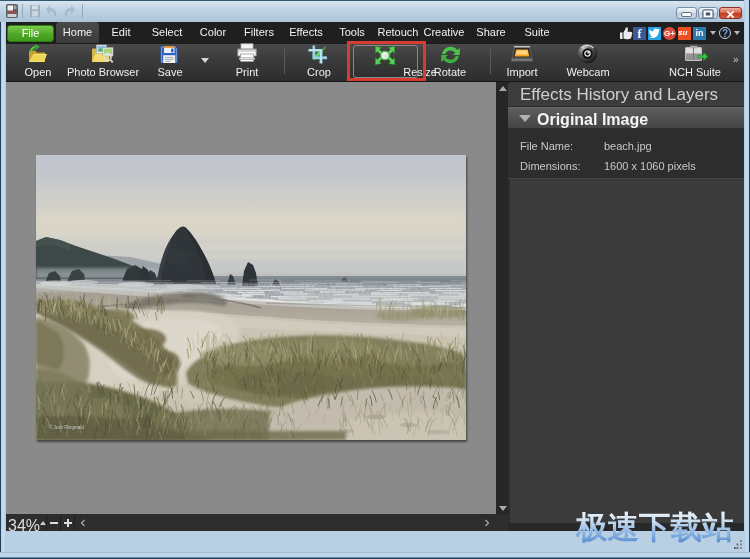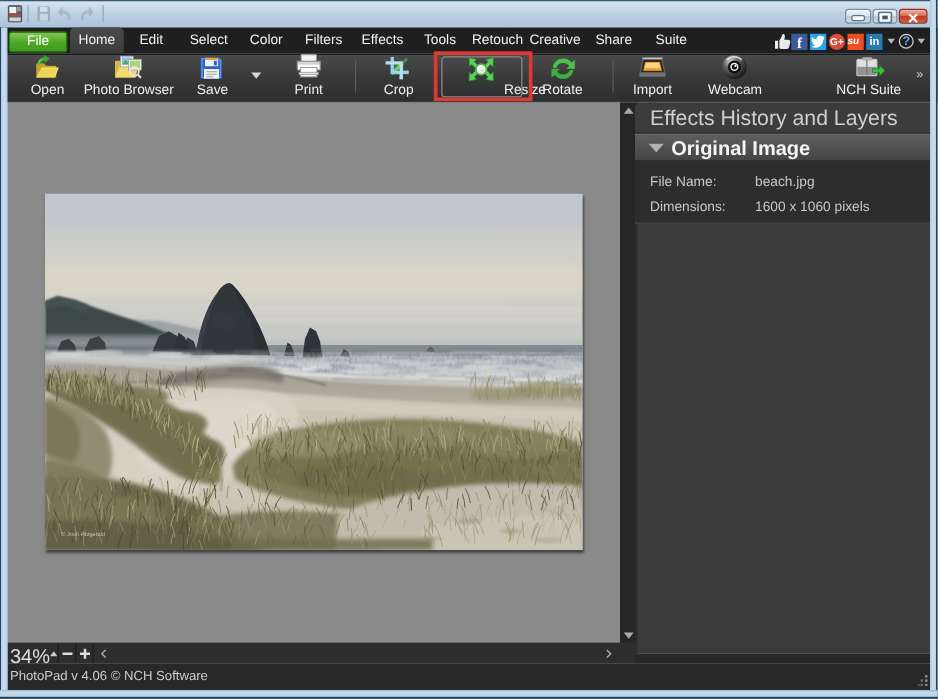--- a/index.html
+++ b/index.html
@@ -463,28 +463,28 @@
   <div class="abs" style="left:50px;top:522px;width:8px;height:2px;background:#dcdcdc;"></div>
   <div class="abs" style="left:64px;top:522px;width:8px;height:2px;background:#dcdcdc;"></div>
   <div class="abs" style="left:67px;top:519px;width:2px;height:8px;background:#dcdcdc;"></div>
   <svg class="abs" style="left:80px;top:519px;" width="6" height="8" viewBox="0 0 6 8">
       <path d="M4.5,1 L1.5,4 L4.5,7" stroke="#aaaaaa" stroke-width="1.2" fill="none"></path>
     </svg>
   <svg class="abs" style="left:484px;top:519px;" width="6" height="8" viewBox="0 0 6 8">
       <path d="M1.5,1 L4.5,4 L1.5,7" stroke="#aaaaaa" stroke-width="1.2" fill="none"></path>
     </svg>
   <div id="panel-bottom-cover" class="abs"></div>
-  <div id="statusbar" class="abs"><span style="margin-left:2px;">PhotoPad v 4.06 © NCH Software</span></div>
 
   <div id="bord-l" class="abs"></div>
   <div id="bord-r" class="abs"></div>
   <div id="bord-b" class="abs"></div>
 
   <svg class="abs" style="left:734px;top:540px;" width="9" height="9" viewBox="0 0 9 9">
     <rect x="6" y="0" width="2" height="2" fill="#8a8a8a"></rect>
     <rect x="6" y="3.5" width="2" height="2" fill="#8a8a8a"></rect>
     <rect x="2.5" y="3.5" width="2" height="2" fill="#6a6a6a"></rect>
     <rect x="6" y="7" width="2" height="2" fill="#8a8a8a"></rect>
     <rect x="2.5" y="7" width="2" height="2" fill="#6a6a6a"></rect>
     <rect x="0" y="7" width="1.8" height="2" fill="#5a5a5a"></rect>
   </svg>
 
+  <div id="wm" class="abs">极速下载站</div>
 </div>
 
 </body></html>

